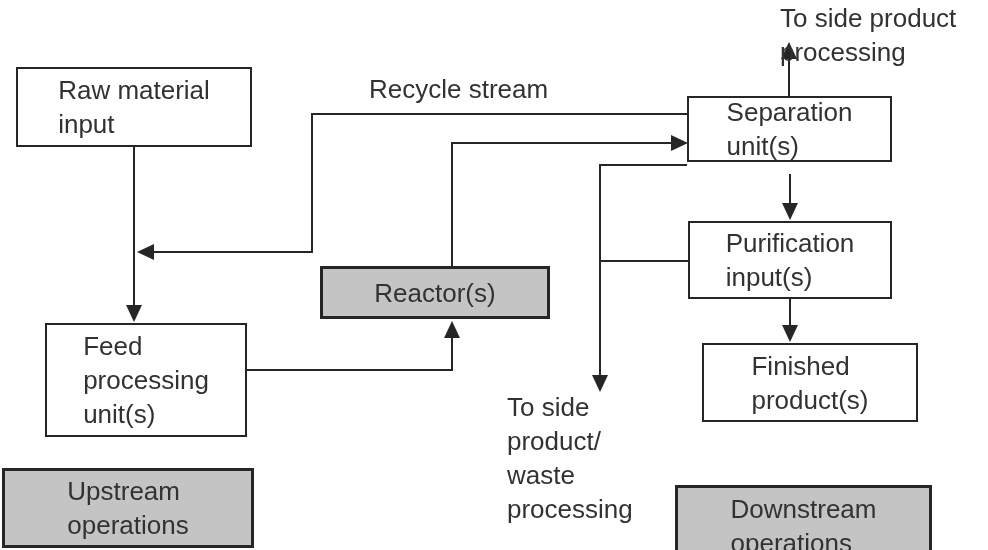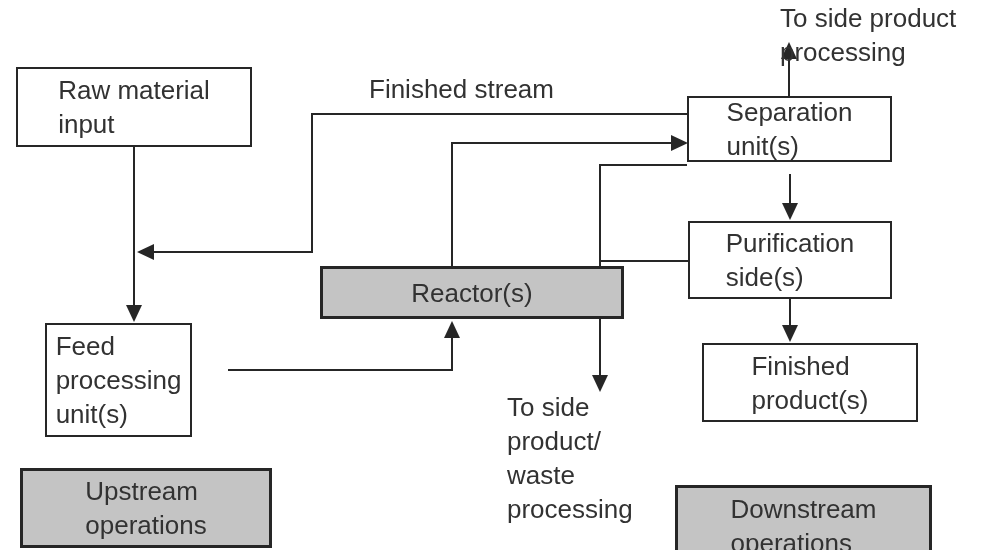--- a/index.html
+++ b/index.html
@@ -44,26 +44,26 @@
   }
   .floating-label {
     position: absolute;
     text-align: left;
     white-space: pre-line;
     font-size: 26px;
     line-height: 34px;
     z-index: 1;
   }
   #node-raw-material      { left: 16px;  top: 67px;  width: 236px; height: 80px; }
-  #node-feed-processing   { left: 45px;  top: 323px; width: 147px; height: 114px; }
-  #node-reactor           { left: 320px; top: 266px; width: 304px; height: 53px; }
+  #node-feed-processing   { left: 45px;  top: 323px; width: 202px; height: 114px; }
+  #node-reactor           { left: 320px; top: 266px; width: 230px; height: 53px; }
   #node-separation        { left: 687px; top: 96px;  width: 205px; height: 66px; }
   #node-purification      { left: 688px; top: 221px; width: 204px; height: 78px; }
   #node-finished-product  { left: 702px; top: 343px; width: 216px; height: 79px; }
-  #node-upstream          { left: 20px;   top: 468px; width: 252px; height: 80px; }
+  #node-upstream          { left: 2px;   top: 468px; width: 252px; height: 80px; }
   #node-downstream        { left: 675px; top: 465px; width: 257px; height: 82px; margin-top: 20px; }
 
   #label-recycle-stream       { left: 369px; top: 72px;  width: 240px; }
   #label-side-product-top     { left: 780px; top: 1px;   width: 208px; }
   #label-side-product-waste   { left: 507px; top: 390px; width: 177px; }
 </style>
 </head>
 <body>
 
 <div id="stage">
@@ -102,32 +102,32 @@
   <div id="node-feed-processing" class="node white">Feed
 processing
 unit(s)</div>
 
   <div id="node-reactor" class="node gray">Reactor(s)</div>
 
   <div id="node-separation" class="node white">Separation
 unit(s)</div>
 
   <div id="node-purification" class="node white">Purification
-side(s)</div>
+input(s)</div>
 
   <div id="node-finished-product" class="node white">Finished
 product(s)</div>
 
   <div id="node-upstream" class="node gray">Upstream
 operations</div>
 
   <div id="node-downstream" class="node gray">Downstream
 operations</div>
 
-  <div id="label-recycle-stream" class="floating-label">Finished stream</div>
+  <div id="label-recycle-stream" class="floating-label">Recycle stream</div>
 
   <div id="label-side-product-top" class="floating-label">To side product
 processing</div>
 
   <div id="label-side-product-waste" class="floating-label">To side
 product/
 waste
 processing</div>
 
 </div>

